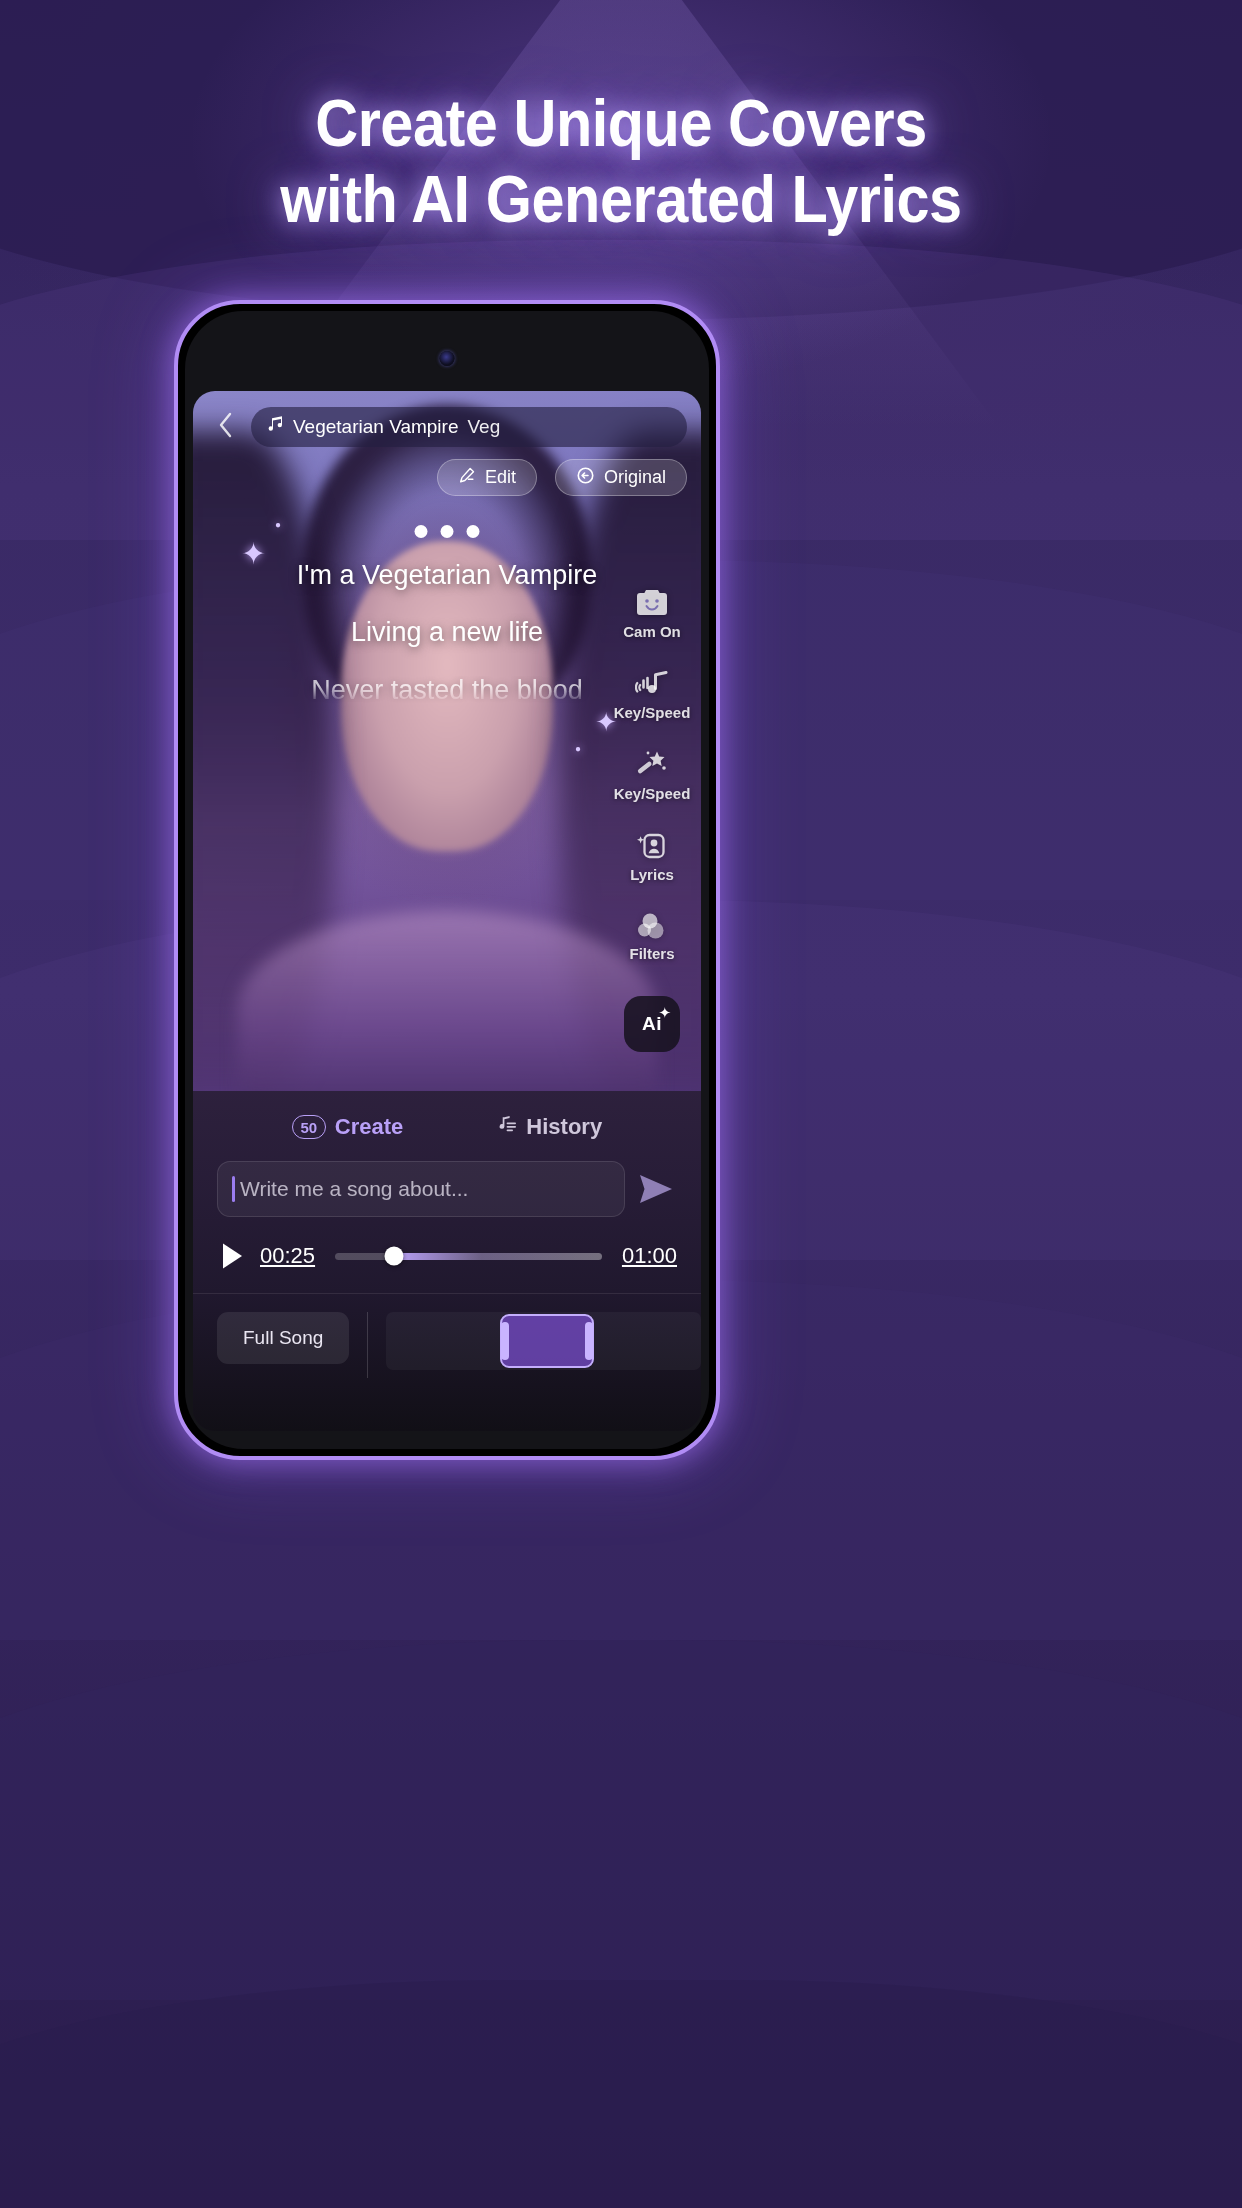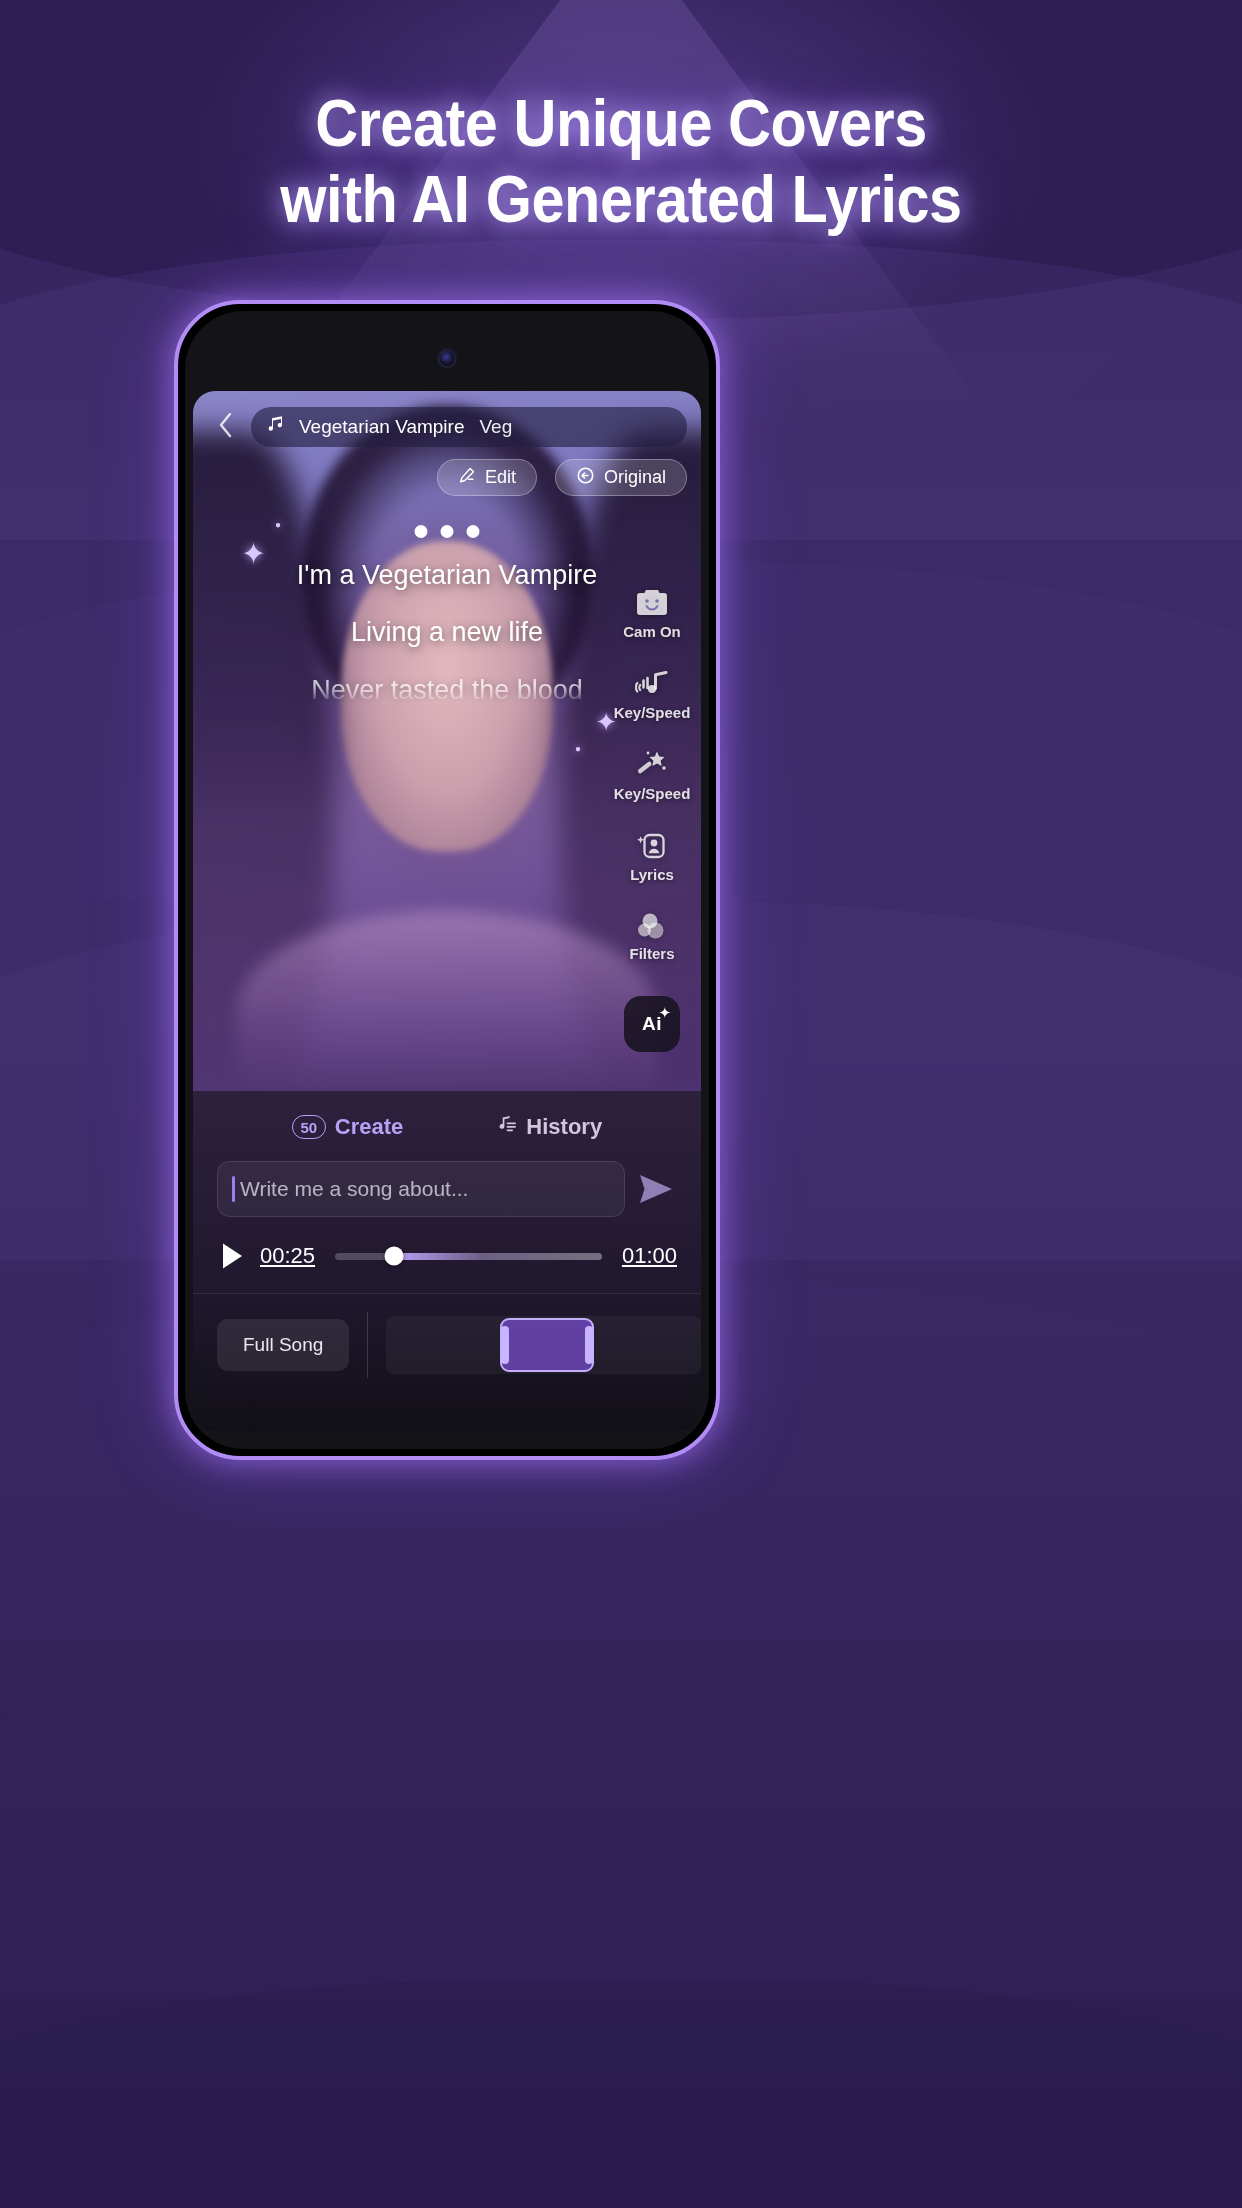--- a/index.html
+++ b/index.html
@@ -157,21 +157,21 @@
   .topbar { position:absolute; left:0; right:0; top:0; z-index:20; padding:16px 14px 0; }
   .topbar-row1 { display:flex; align-items:center; gap:8px; }
   .back-btn {
     width:36px; height:36px; flex:0 0 36px;
     display:flex; align-items:center; justify-content:center;
     color:rgba(255,255,255,.82);
   }
   .title-chip {
     flex:1; height:40px; border-radius:20px;
     background:rgba(35,30,65,.62);
-    display:flex; align-items:center; gap:15px;
+    display:flex; align-items:center; gap:9px;
     padding:0 16px; overflow:hidden;
     color:#fff; font-size:19px; white-space:nowrap;
   }
   .title-chip .t2 { opacity:.92; }
   .topbar-row2 { display:flex; justify-content:flex-end; gap:18px; margin-top:12px; }
   .pill {
     height:37px; border-radius:19px;
     background:rgba(255,255,255,.17);
     border:1px solid rgba(255,255,255,.30);
     display:flex; align-items:center; gap:9px;
@@ -235,21 +235,21 @@
     background:linear-gradient(90deg, #b9a0f7 0%, rgba(185,160,247,.25) 42%, rgba(255,255,255,.20) 100%);
   }
   .track .thumb {
     position:absolute; left:22%; top:50%; transform:translate(-50%,-50%);
     width:19px; height:19px; border-radius:50%; background:#fff;
     box-shadow:0 1px 4px rgba(0,0,0,.5);
   }
 
   .divider { height:1px; background:rgba(255,255,255,.09); margin:22px 0 0; }
 
-  .waverow { display:flex; align-items:center; gap:0; padding:18px 0 0 24px; }
+  .waverow { display:flex; align-items:flex-start; gap:0; padding:18px 0 0 24px; }
   .fullsong {
     flex:0 0 auto; height:52px; border-radius:11px;
     background:rgba(255,255,255,.085);
     display:flex; align-items:center; justify-content:center;
     padding:0 26px; color:#eae6f2; font-size:19px;
   }
   .vsep { width:1px; height:66px; background:rgba(255,255,255,.16); margin:0 18px; }
   .wavebox {
     position:relative; flex:1; height:58px; overflow:hidden;
     background:rgba(255,255,255,.045); border-radius:7px;

